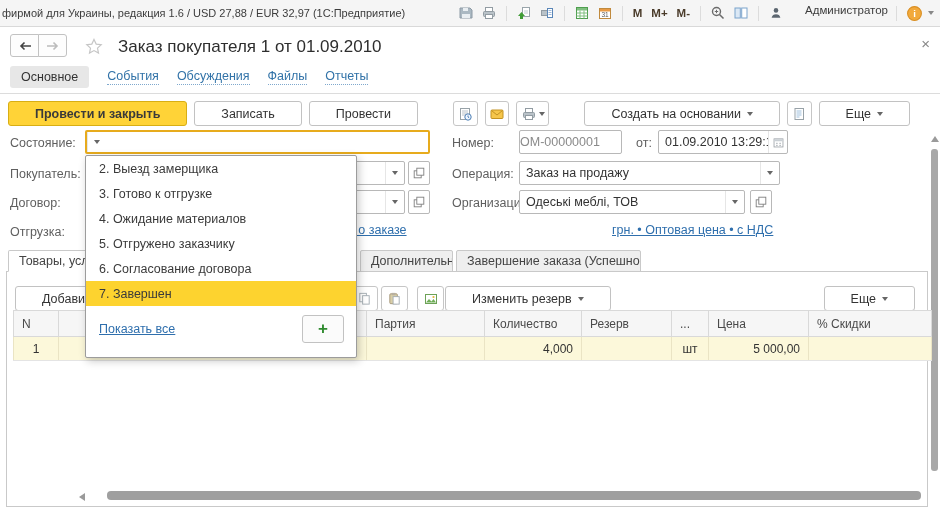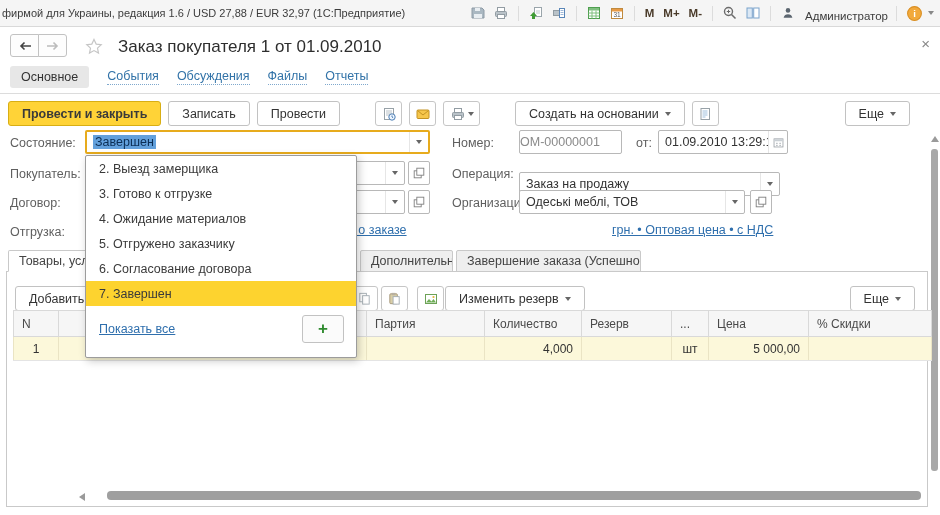--- a/index.html
+++ b/index.html
@@ -7,39 +7,39 @@
        font-family:"Liberation Sans",sans-serif;color:#333}
   svg{display:block}
   
   .topbar{position:absolute;top:0;left:0;right:0;height:27px;background:#f5f5f5;
           border-bottom:1px solid #d9d9d9;display:flex;align-items:center;padding:0 6px 0 2px;box-sizing:border-box}
   .topbar-title{font-size:11px;color:#3c3c3c;white-space:nowrap}
   .topbar-icons{margin-left:auto;display:flex;align-items:center;gap:5px}
   .tico{width:18px;height:18px;display:flex;align-items:center;justify-content:center;cursor:pointer}
   .sep{width:1px;height:15px;background:#dcdcdc;margin:0 3px}
   .mbtn{font-size:11.5px;font-weight:bold;color:#4a3b2a;padding:0 2px;cursor:pointer}
-  .topuser{font-size:11.5px;color:#3c3c3c;display:flex;align-items:flex-end;gap:8px;cursor:pointer}
+  .topuser{font-size:11.5px;color:#3c3c3c;display:flex;align-items:flex-start;gap:20px;cursor:pointer}
   .caret{display:inline-block;width:0;height:0;border-left:3.5px solid transparent;
          border-right:3.5px solid transparent;border-top:4px solid #666}
   
   .navgrp{position:absolute;left:10px;top:34px;display:flex}
   .navbtn{width:29px;height:23px;border:1px solid #c2c2c2;background:#fdfdfd;display:flex;
           align-items:center;justify-content:center;box-sizing:border-box;cursor:pointer}
   .navbtn.first{border-radius:3px 0 0 3px}
   .navbtn.last{border-radius:0 3px 3px 0;margin-left:-1px}
   .star{position:absolute;left:84px;top:37px;cursor:pointer}
   .ptitle{position:absolute;left:118px;top:37px;font-size:17px;color:#2e2e2e;white-space:nowrap}
   .closex{position:absolute;right:10px;top:36px;font-size:15px;color:#888;cursor:pointer;line-height:1}
   .navtabs{position:absolute;top:66px;left:10px;display:flex;align-items:center;gap:18px}
   .ntab-active{padding:4px 11px;background:#e7e7e7;border-radius:3px;font-size:12.5px;color:#333;cursor:pointer}
   .ntab{font-size:12.5px;color:#3273a8;border-bottom:1px dotted #7fa8cd;cursor:pointer;padding-bottom:1px}
   .divider{position:absolute;top:93px;left:0;right:0;border-top:1px solid #dcdcdc}
   
   .cmdbar{position:absolute;top:101px;left:8px;right:30px;display:flex;align-items:center;gap:7px}
-  .btn{height:25px;padding:0 13px;border:1px solid #c2c2c2;border-radius:3px;background:#fff;
+  .btn{height:25px;padding:0 26px;border:1px solid #c2c2c2;border-radius:3px;background:#fff;
        font-size:12.5px;color:#333;display:flex;align-items:center;gap:6px;cursor:pointer;box-sizing:border-box;white-space:nowrap}
   .btn.primary{background:#ffd337;border-color:#d8ae14;font-weight:bold;color:#3a3a3a}
   .ibtn{width:27px;height:25px;border:1px solid #c6c6c6;border-radius:3px;background:#fff;
         display:flex;align-items:center;justify-content:center;gap:2px;box-sizing:border-box;cursor:pointer}
   .ibtn.wide{width:37px}
   .ml{margin-left:28px}
   .pushright{margin-left:auto}
   
   .lbl{position:absolute;font-size:12.5px;color:#5f5f5f;white-space:nowrap}
   .fld{position:absolute;height:24px;background:#fff;border:1px solid #b8b8b8;border-radius:2px;
@@ -249,21 +249,20 @@
       </span>
     </span>
   <span class="btn pushright">
       <span>Еще</span>
       <span class="caret"></span>
     </span>
 </div>
 
 <div class="lbl" style="left:10px;top:136px">Состояние:</div>
 <div class="fld focus" style="left:85px;top:130px;width:345px">
-  <span class="val"><span class="sel">Завершен</span></span>
   <span class="cbtn">
       <span class="caret"></span>
     </span>
 </div>
 
 <div class="lbl" style="left:452px;top:136px">Номер:</div>
 <div class="fld numval" style="left:519px;top:130px;width:103px">
   <span style="width:100%;">ОМ-00000001</span>
 </div>
 <div class="lbl" style="left:636px;top:136px">от:</div>
@@ -290,21 +289,21 @@
 <div class="obtn" style="left:408px;top:161px">
     <span>
       <svg width="14" height="14" viewBox="0 0 16 16">
         <rect x="2.5" y="5.5" width="8" height="8" fill="#fff" stroke="#7c7c7c"></rect>
         <rect x="5.5" y="2.5" width="8" height="8" fill="#fff" stroke="#7c7c7c"></rect>
       </svg>
     </span>
   </div>
 
 <div class="lbl" style="left:452px;top:167px">Операция:</div>
-<div class="fld" style="left:519px;top:172px;width:261px">
+<div class="fld" style="left:519px;top:161px;width:261px">
   <span class="val">Заказ на продажу</span>
   <span class="cbtn">
       <span class="caret"></span>
     </span>
 </div>
 
 <div class="lbl" style="left:10px;top:196px">Договор:</div>
 <div class="fld" style="left:85px;top:190px;width:320px">
   <span class="val"></span>
   <span class="cbtn">

